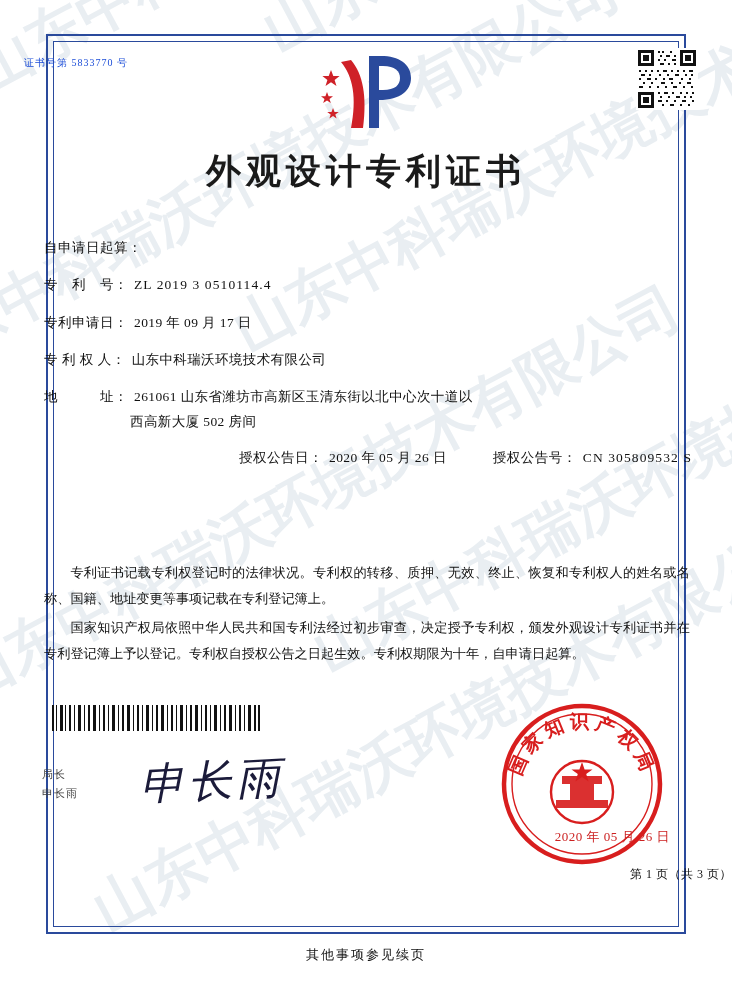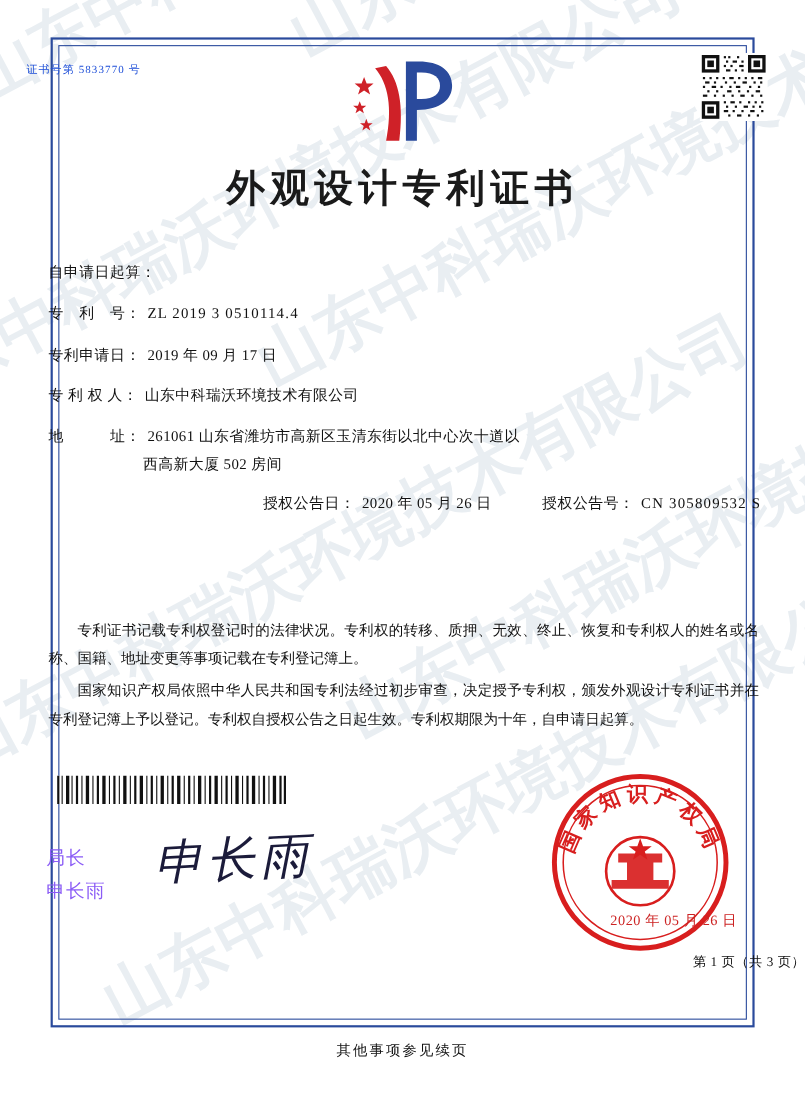--- a/index.html
+++ b/index.html
@@ -166,23 +166,23 @@
     height: 26px;
     z-index: 4;
   }
 
   
   .sig-block {
     position: absolute;
     left: 42px;
     top: 765px;
     z-index: 4;
-    font-size: 17px;
+    font-size: 11px;
     line-height: 1.75;
-    color: #8b5cf6;
+    color: #404040;
     letter-spacing: 1px;
   }
   .sig-script {
     position: absolute;
     left: 140px;
     top: 752px;
     z-index: 4;
     font-size: 44px;
     font-family: "Liberation Serif", serif;
     font-style: italic;

